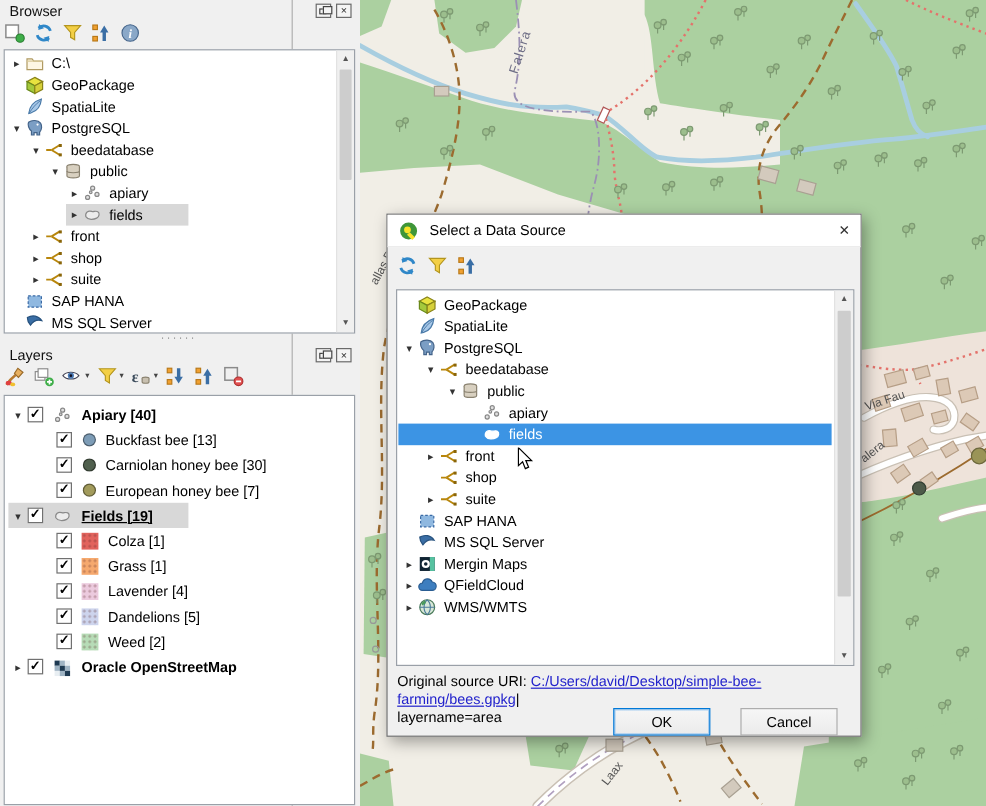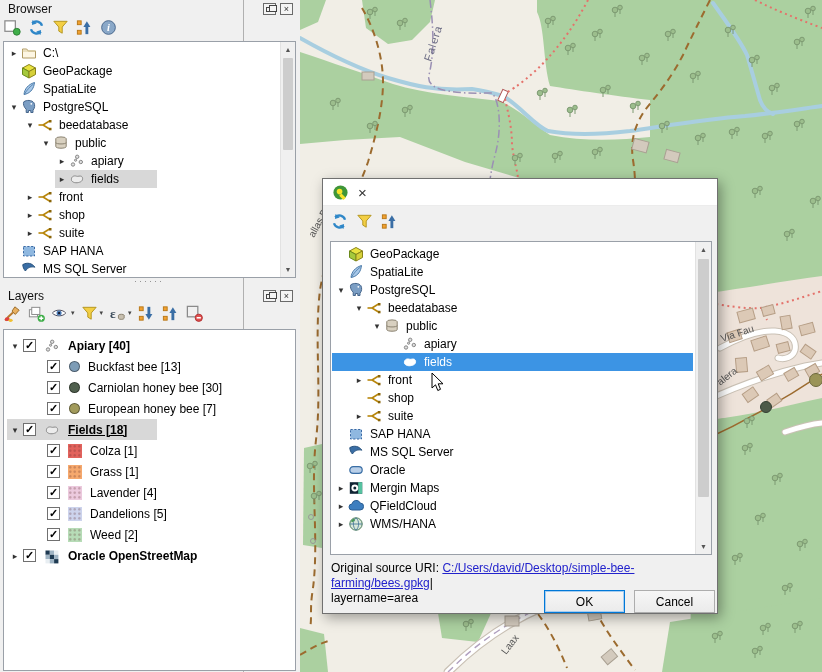--- a/index.html
+++ b/index.html
@@ -83,21 +83,21 @@
                    align-items:center;padding:0 9px;gap:9px;border-bottom:1px solid #ececec}
   #dialog-title{flex:1}
   #dialog-close{font-size:15px;color:#333;line-height:15px}
   #dialog-toolbar{left:6px;top:31px;position:absolute;display:flex;gap:4px}
   #dialog-treeframe{left:7px;top:62px;width:382px;height:314px}
   #dialog-tree{position:absolute;left:1px;top:3px;right:18px}
   #dialog-tree .trow{height:18px}
   .vscroll.wide{width:16px}
   #dialog-uri{position:absolute;left:8px;top:382px;right:8px;line-height:15px}
   #dialog-uri a{color:var(--link-blue);text-decoration:underline}
-  #dialog-buttons{position:absolute;right:2px;top:411px;display:flex;gap:9px}
+  #dialog-buttons{position:absolute;right:19px;top:411px;display:flex;gap:25px}
   .winbtn{width:81px;height:23px;font-size:12px;font-family:inherit;background:linear-gradient(#f6f6f6,#ebebeb);
           border:1px solid #adadad;padding:0}
   .winbtn.ok{border:1px solid var(--accent-blue);box-shadow:inset 0 0 0 1px #a8cdef}
 
   #cursor{position:absolute;left:431px;top:373px;z-index:60}
 </style>
 </head>
 <body>
 
 <svg id="map" viewBox="0 0 522 672">
@@ -552,21 +552,21 @@
           <span class="sw-c" style="background:#a29b5c"></span>
           <span class="tlabel  ">European honey bee [7]</span>
         </div>
         <div class="lrow">
           <span class="hl lsel">
             <span class="arrow">▾</span>
             <span class="cb">✓</span>
             <svg class="ic" viewBox="0 0 16 16">
               <path d="M2.5 9.5 C1.8 6 4.5 4.2 7.5 5.2 C9 5.8 10.8 4.4 12.5 5.4 C14.3 6.5 13.8 9.8 11.6 10.8 C9.2 12 4.4 12.6 2.5 9.5 Z" fill="#ececec" stroke="#8a8a8a"></path>
             </svg>
-            <span class="tlabel bold uline">Fields [18]</span>
+            <span class="tlabel bold uline">Fields [19]</span>
           </span>
         </div>
         <div class="lrow">
           <span class="childpad"></span>
           <span class="cb">✓</span>
           <span class="sw-s" style="background-color:#e2635d"></span>
           <span class="tlabel  ">Colza [1]</span>
         </div>
         <div class="lrow">
           <span class="childpad"></span>
@@ -612,20 +612,21 @@
   </div>
 </div>
 
 <div id="dialog">
   <div id="dialog-titlebar">
     <svg width="17" height="17" viewBox="0 0 18 18">
       <circle cx="9" cy="9" r="7.5" fill="#3f9638"></circle>
       <circle cx="8" cy="8" r="3" fill="#f7e329"></circle>
       <rect x="10" y="10" width="6.5" height="3.4" fill="#f7e329" transform="rotate(45 10 10)"></rect>
     </svg>
+    <span id="dialog-title">Select a Data Source</span>
     <span id="dialog-close">×</span>
   </div>
 
   <div class="toolbar" id="dialog-toolbar">
       <span class="tbtn">
         <svg class="tico" viewBox="0 0 20 20" width="19" height="19">
           <g fill="none" stroke="#2f87c8" stroke-width="2.4">
             <path d="M15.8 8.2 A6.2 6.2 0 0 0 5.4 5.6"></path>
             <path d="M4.2 11.8 A6.2 6.2 0 0 0 14.6 14.4"></path>
           </g>
@@ -776,28 +777,20 @@
         <div class="trow">
           <span style="width:0px;flex:none"></span>
           <span class="arrow"></span>
           <svg class="ic" viewBox="0 0 16 16">
             <path d="M1.8 3.6 C6 1.2 11.2 2 13.8 6.2 C10 5.2 6.8 6.4 4.4 10 C2.8 8.2 1.8 6 1.8 3.6 Z" fill="#3a6ea5" stroke="#27527e"></path>
           </svg>
           <span class="tlabel">MS SQL Server</span>
         </div>
         <div class="trow">
           <span style="width:0px;flex:none"></span>
-          <span class="arrow"></span>
-          <svg class="ic" viewBox="0 0 16 16">
-            <rect x="1.8" y="4.6" width="12.4" height="6.8" rx="3.4" fill="#b9cfe8" stroke="#3a6ea5" stroke-width="1.2"></rect>
-          </svg>
-          <span class="tlabel">Oracle</span>
-        </div>
-        <div class="trow">
-          <span style="width:0px;flex:none"></span>
           <span class="arrow">▸</span>
           <svg class="ic" viewBox="0 0 16 16">
             <rect x="1.8" y="2.2" width="12.4" height="11.6" fill="#102433"></rect>
             <rect x="10.2" y="2.2" width="4" height="11.6" fill="#56c2a0"></rect>
             <circle cx="6.8" cy="8" r="3.4" fill="#fff"></circle>
             <circle cx="6.8" cy="8" r="1.5" fill="#102433"></circle>
           </svg>
           <span class="tlabel">Mergin Maps</span>
         </div>
         <div class="trow">
@@ -809,21 +802,21 @@
           <span class="tlabel">QFieldCloud</span>
         </div>
         <div class="trow">
           <span style="width:0px;flex:none"></span>
           <span class="arrow">▸</span>
           <svg class="ic" viewBox="0 0 16 16">
             <circle cx="8" cy="8" r="6.2" fill="#d8e8d8" stroke="#4a7a5a"></circle>
             <path d="M8 1.8 C4.5 5 4.5 11 8 14.2 C11.5 11 11.5 5 8 1.8 M1.8 8 H14.2" fill="none" stroke="#4a7a9a" stroke-width=".9"></path>
             <path d="M3 5 a6.5 6.5 0 0 1 3-2.5 l1 2 l-3 2 Z" fill="#4a9a5a"></path>
           </svg>
-          <span class="tlabel">WMS/HANA</span>
+          <span class="tlabel">WMS/WMTS</span>
         </div>
       </div>
     <div class="vscroll wide">
       <div class="sbtn up">▲</div>
       <div class="thumb" style="top:17px;height:238px"></div>
       <div class="sbtn down">▼</div>
     </div>
   </div>
 
   <div id="dialog-uri">

